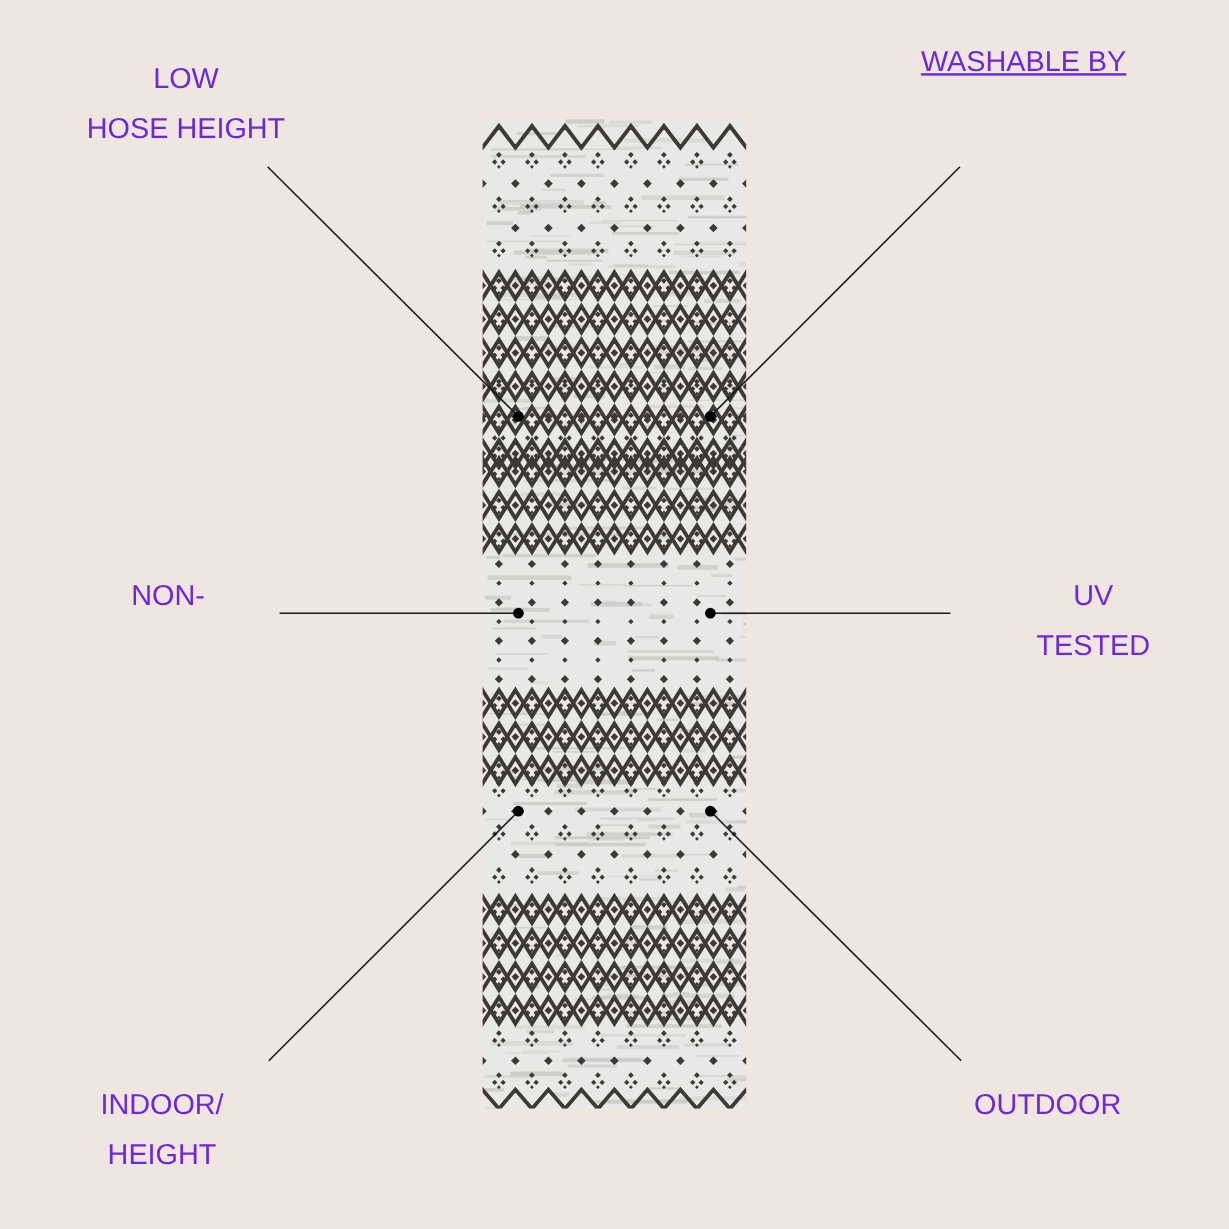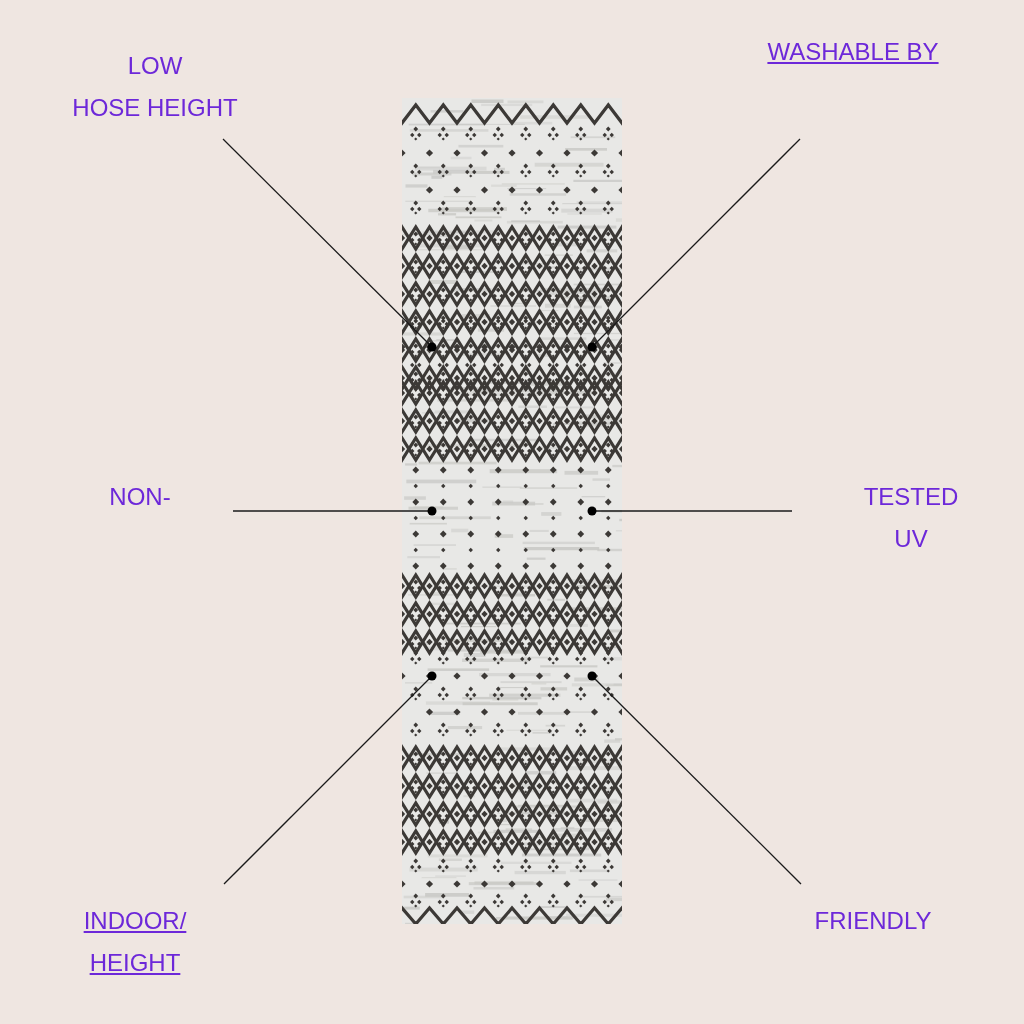--- a/index.html
+++ b/index.html
@@ -36,29 +36,29 @@
   <span>LOW</span>
   <span>HOSE HEIGHT</span>
 </div>
 <div class="label" style="left:722px; top:31px; width:262px;text-decoration:underline;">
   <span>WASHABLE BY</span>
 </div>
 <div class="label" style="left:40px; top:476px; width:200px;">
   <span>NON-</span>
 </div>
 <div class="label" style="left:836px; top:476px; width:150px;">
+  <span>UV</span>
   <span>TESTED</span>
-  <span>UV</span>
 </div>
-<div class="label" style="left:40px; top:900px; width:190px;text-decoration:underline;">
+<div class="label" style="left:40px; top:900px; width:190px;">
   <span>INDOOR/</span>
   <span>HEIGHT</span>
 </div>
 <div class="label" style="left:762px; top:900px; width:222px;">
-  <span>FRIENDLY</span>
+  <span>OUTDOOR</span>
 </div>
 
 <div id="rug">
   <svg id="rug-svg" width="220" height="826" viewBox="0 0 220 826">
       <rect x="0" y="0" width="220" height="826" fill="#e8e8e6"></rect>
       <rect x="123.4" y="405.1" width="18.1" height="1.7" fill="#c9c9c6" opacity="0.62"></rect>
       <rect x="17.3" y="418.3" width="71.5" height="2.8" fill="#c9c9c6" opacity="0.61"></rect>
       <rect x="171.9" y="234.9" width="56.0" height="1.2" fill="#c9c9c6" opacity="0.65"></rect>
       <rect x="147.8" y="194.2" width="21.1" height="2.7" fill="#c9c9c6" opacity="0.64"></rect>
       <rect x="11.0" y="145.5" width="75.7" height="3.9" fill="#c9c9c6" opacity="0.46"></rect>

